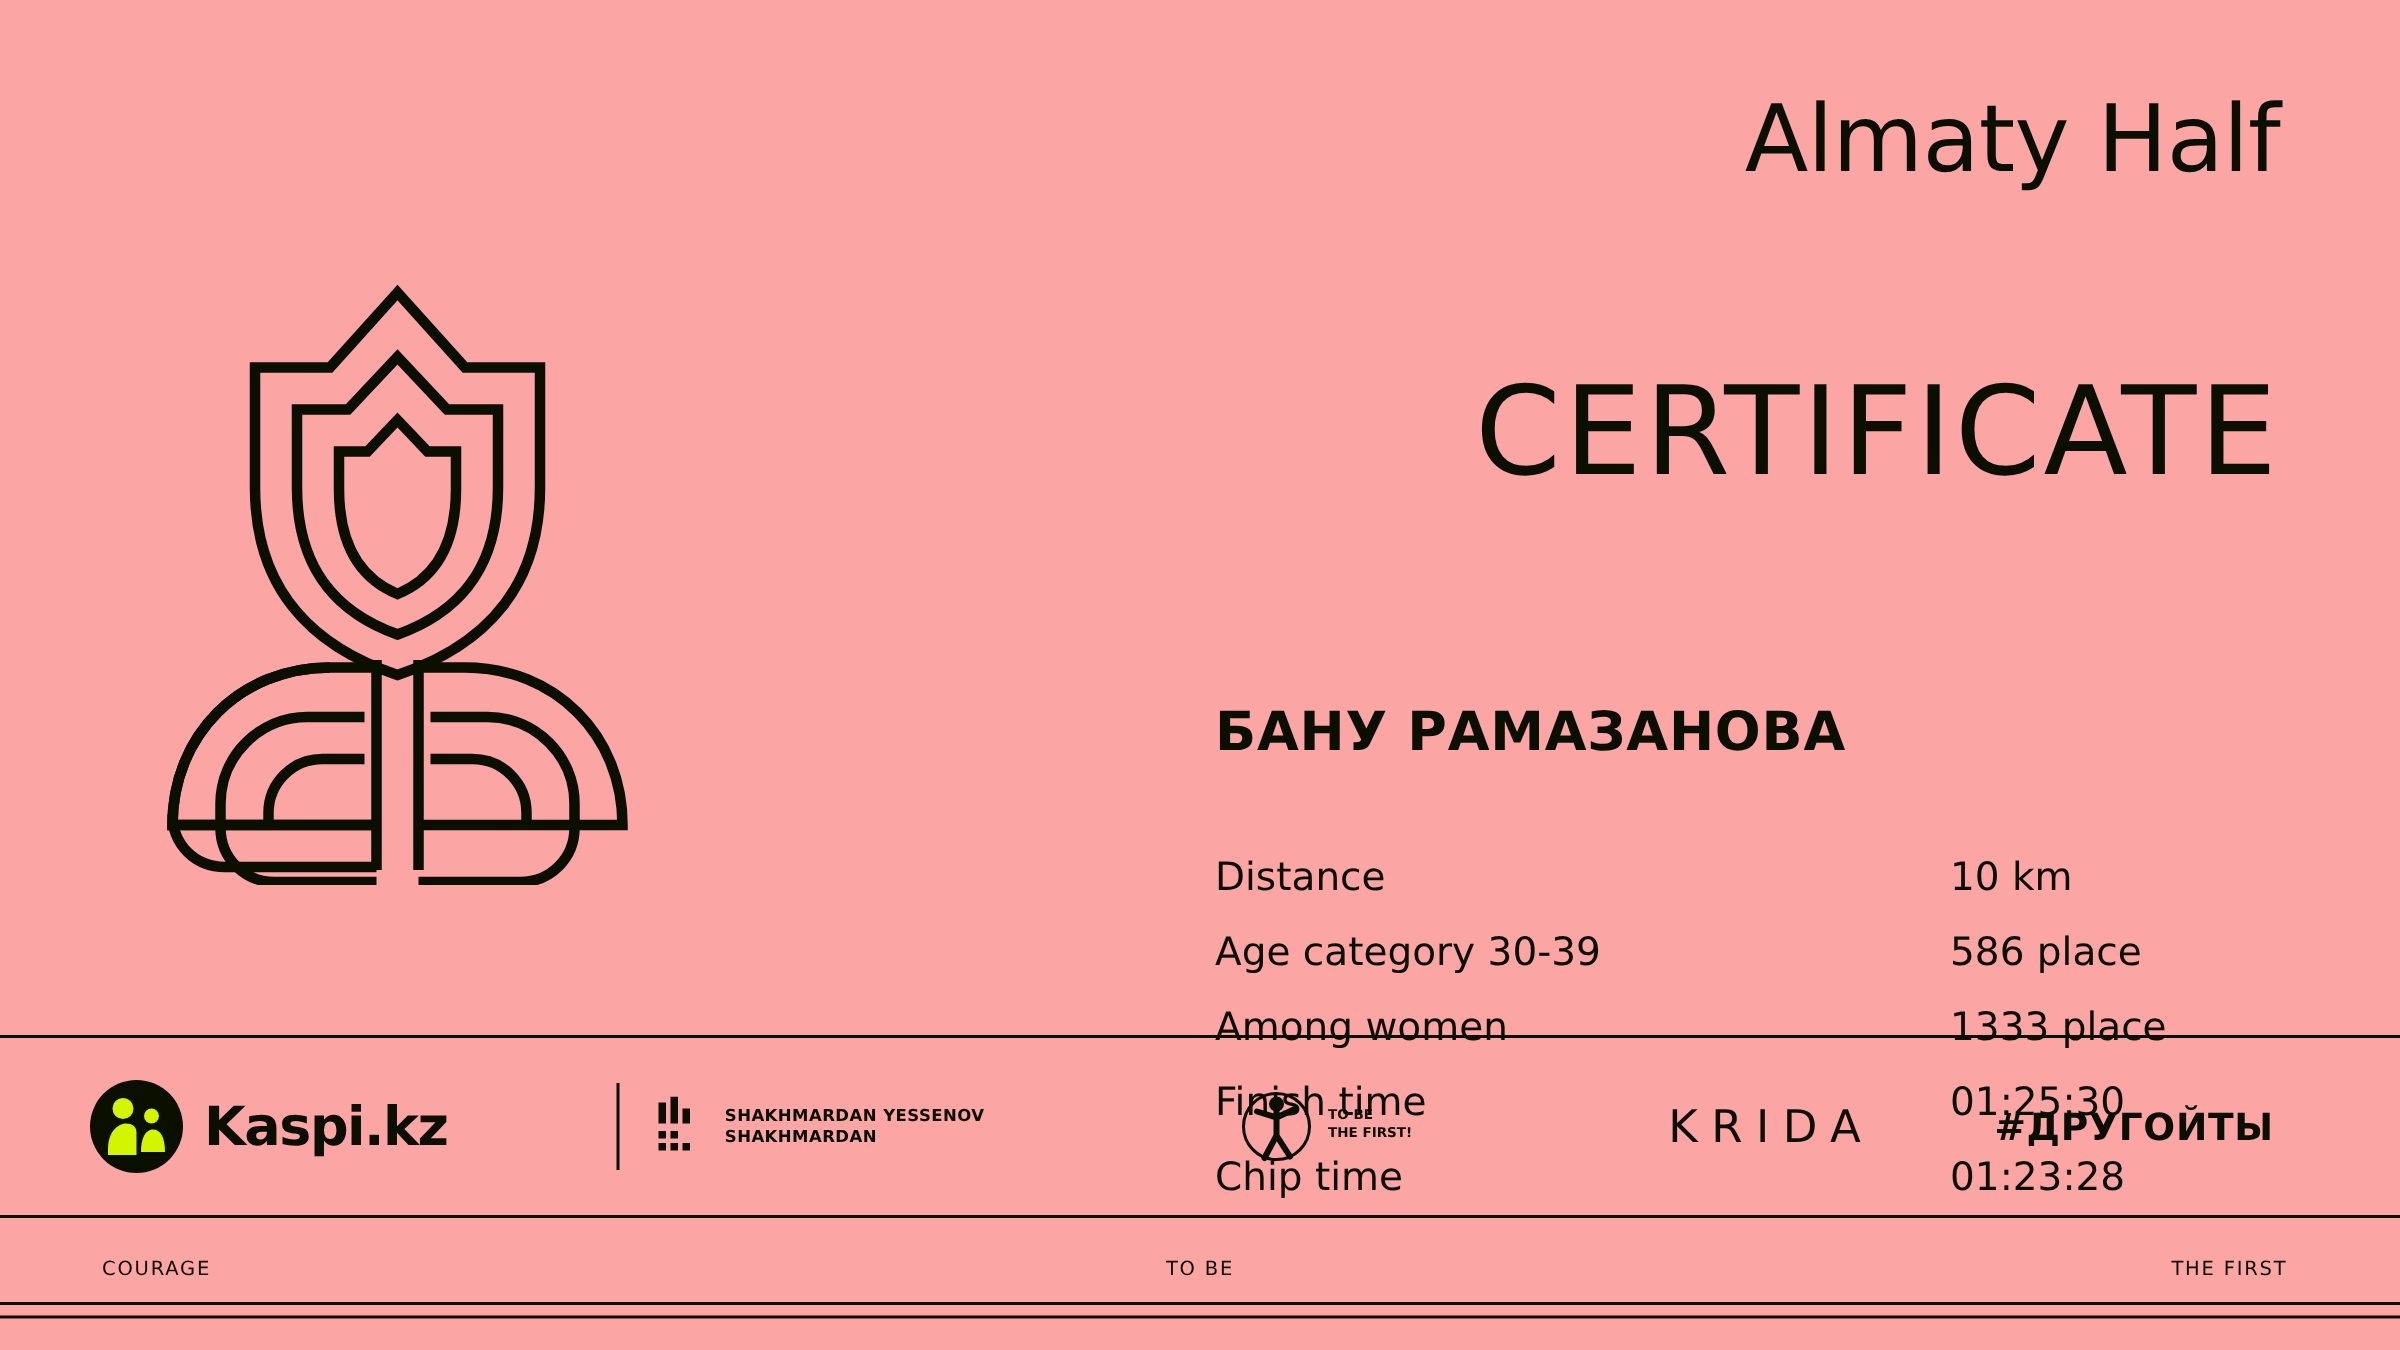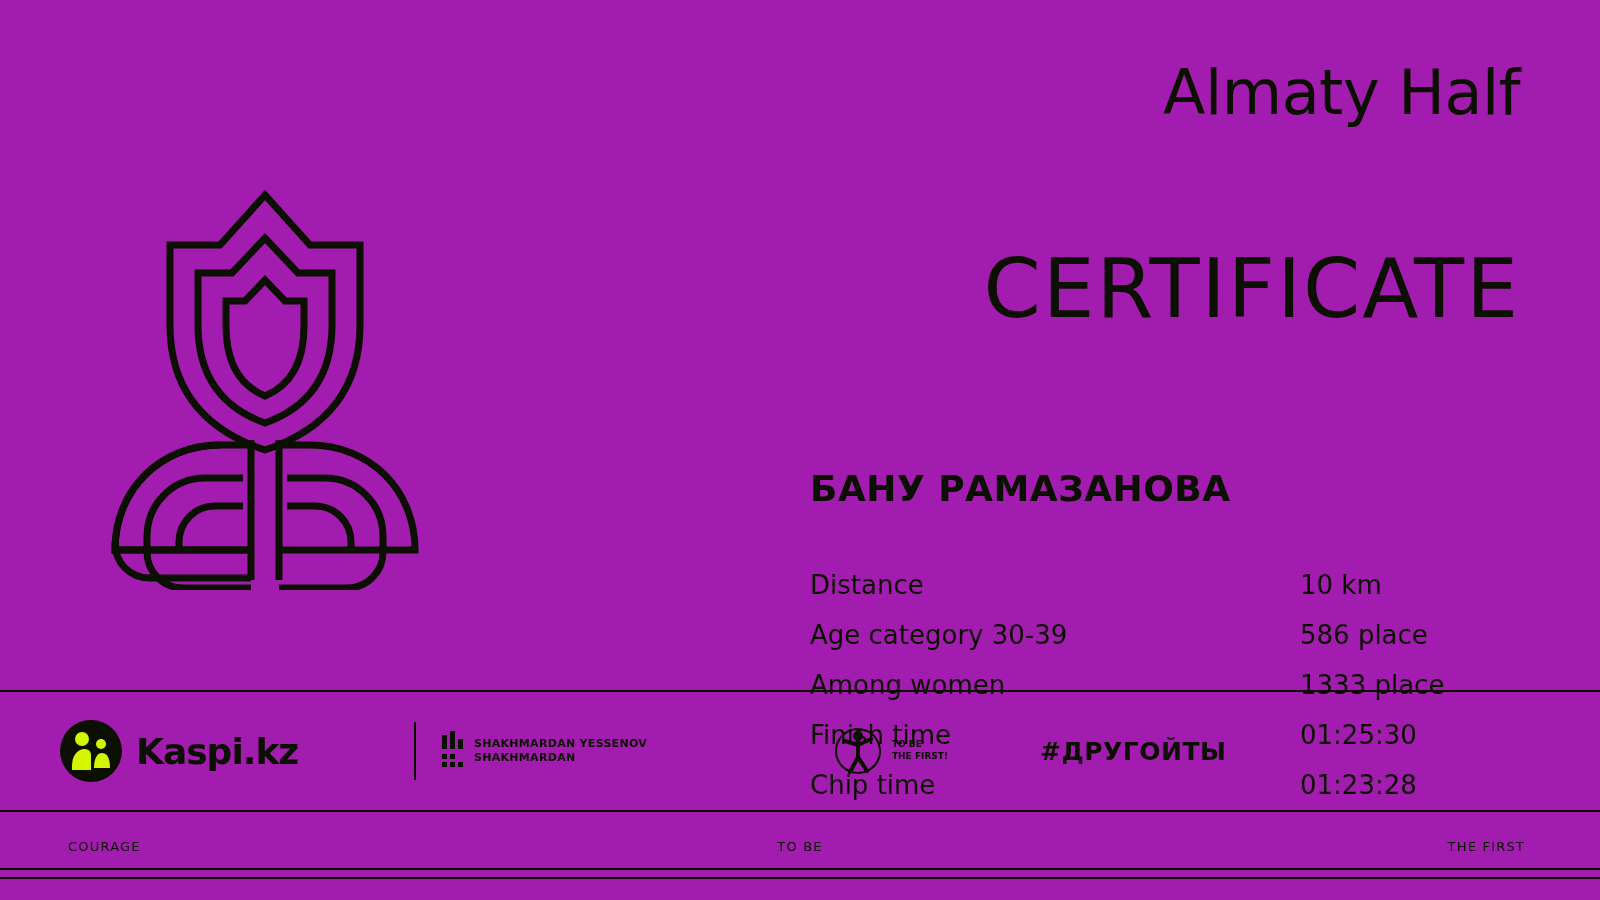--- a/index.html
+++ b/index.html
@@ -10,21 +10,21 @@
     width: 1600px;
     height: 900px;
     background: #ffffff;
     font-family: "Liberation Sans", sans-serif;
     overflow: hidden;
   }
   .certificate {
     position: relative;
     width: 1600px;
     height: 900px;
-    background: #a21caf;
+    background: #fca5a5;
     overflow: hidden;
   }
 
   
   .event-title {
     position: absolute;
     top: 60px;
     right: 80px;
     width: 900px;
     text-align: right;
@@ -125,21 +125,21 @@
     letter-spacing: -1px;
     color: #0b0f00;
     font-family: "DejaVu Sans", sans-serif;
   }
   .divider-v {
     width: 2px;
     height: 58px;
     background: #0b0f00;
     margin: 0 24px;
   }
-  .sponsor-yessenov { width: 300px; justify-content: flex-start; }
+  .sponsor-yessenov { width: 300px; gap: 12px; justify-content: flex-start; }
   .yessenov-text {
     font-size: 11px;
     font-weight: bold;
     line-height: 1.25;
     letter-spacing: 0.3px;
     color: #0b0f00;
     font-family: "DejaVu Sans", sans-serif;
   }
   .sponsor-tobe { width: 300px; gap: 8px; justify-content: center; }
   .tobe-text {
@@ -299,20 +299,23 @@
         <circle cx="26" cy="12" r="5" fill="#0b0f00"></circle>
         <path d="M26 17 L26 33 M26 21 L13 17 M26 21 L39 15 M26 33 L18 48 M26 33 L35 47" stroke="#0b0f00" stroke-width="4" stroke-linecap="round" fill="none"></path>
         <circle cx="26" cy="27" r="22" stroke="#0b0f00" stroke-width="2" fill="none"></circle>
       </svg>
       <div class="tobe-text">
         <div>TO BE</div>
         <div>THE FIRST!</div>
       </div>
     </div>
 
+    <div class="sponsor sponsor-krida">
+      <span class="krida-name">KRIDA</span>
+    </div>
 
     <div class="sponsor sponsor-hashtag">
       <span class="hashtag-text">#ДРУГОЙТЫ</span>
     </div>
 
   </div>
 
   <div class="motto-bar">
     <span class="motto motto-left">COURAGE</span>
     <span class="motto motto-center">TO BE</span>

